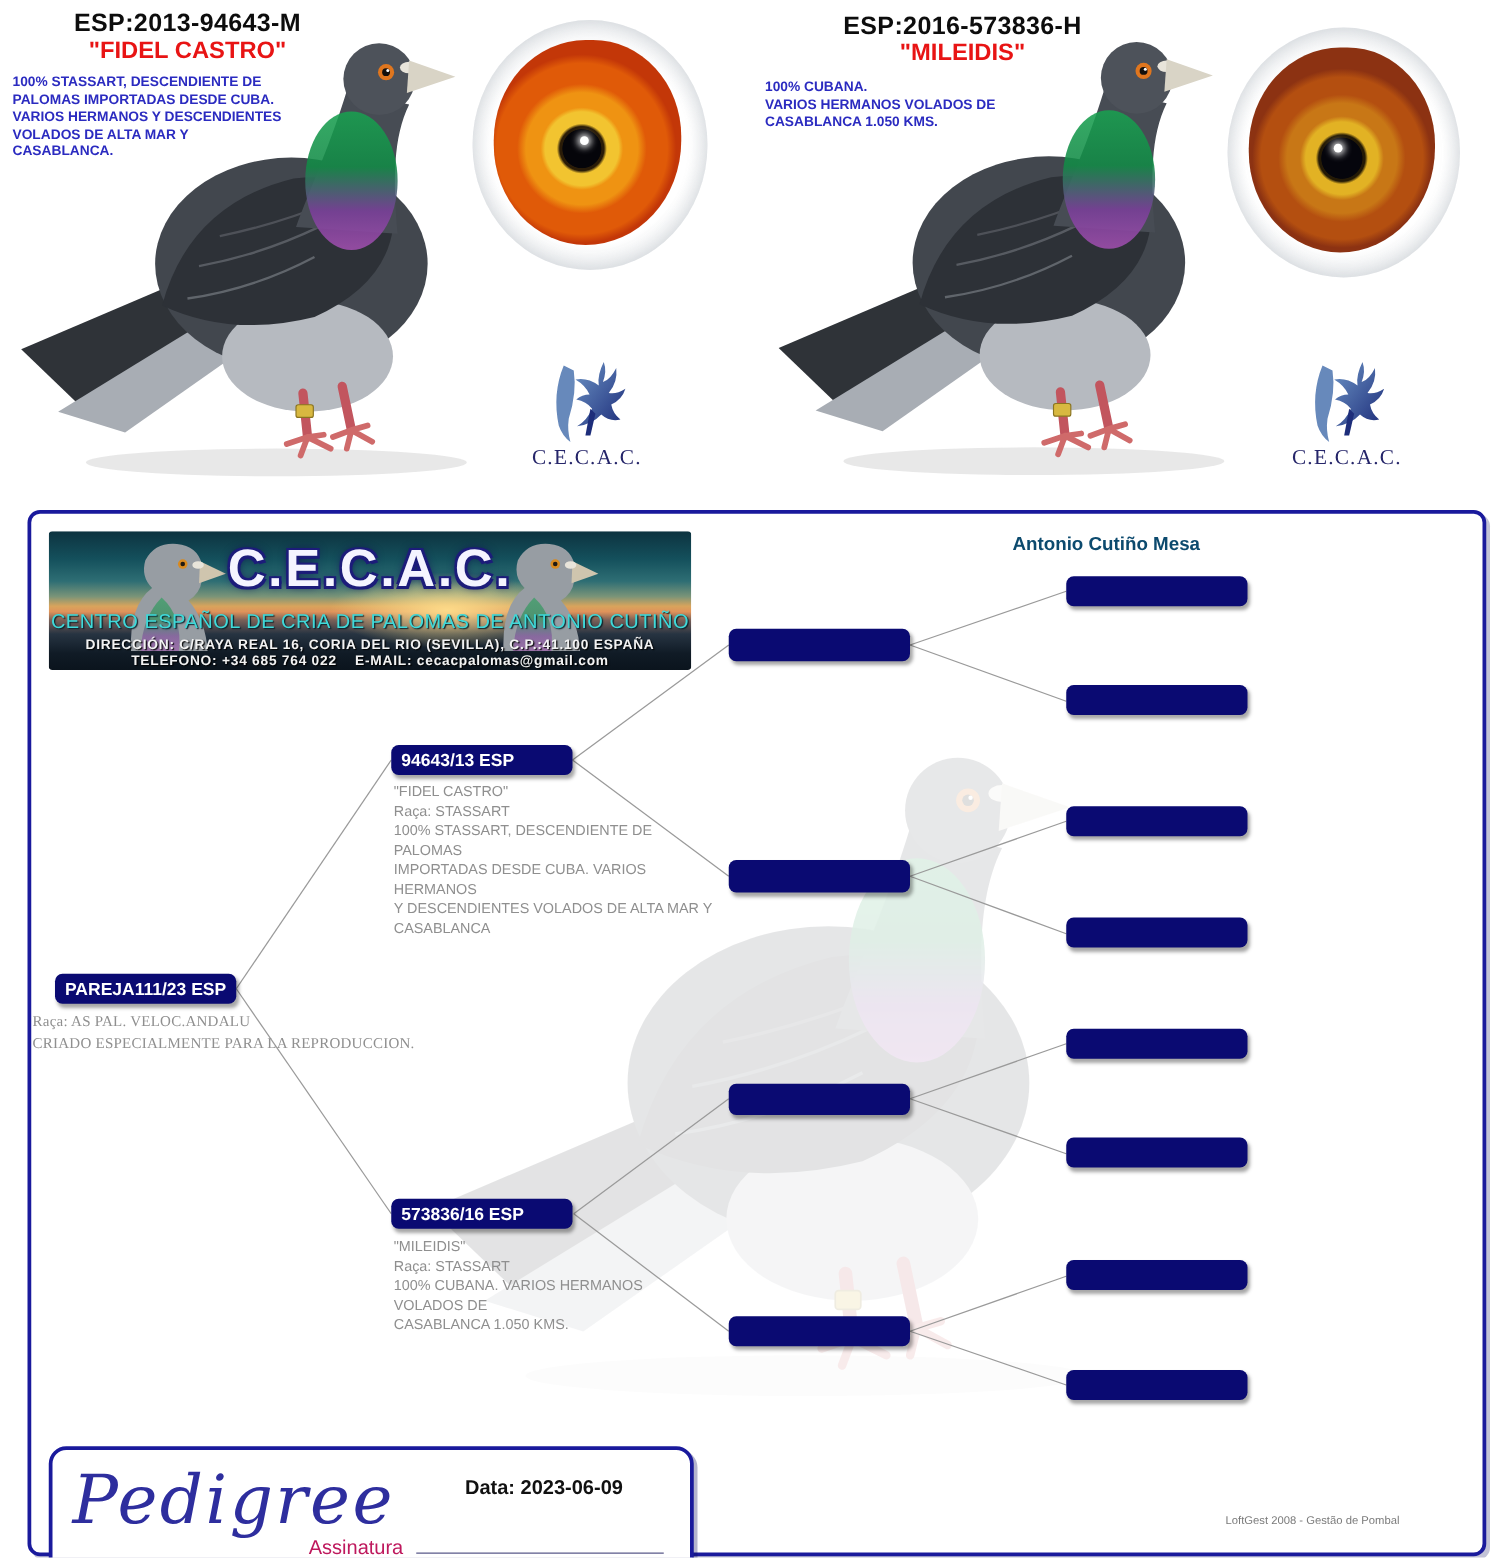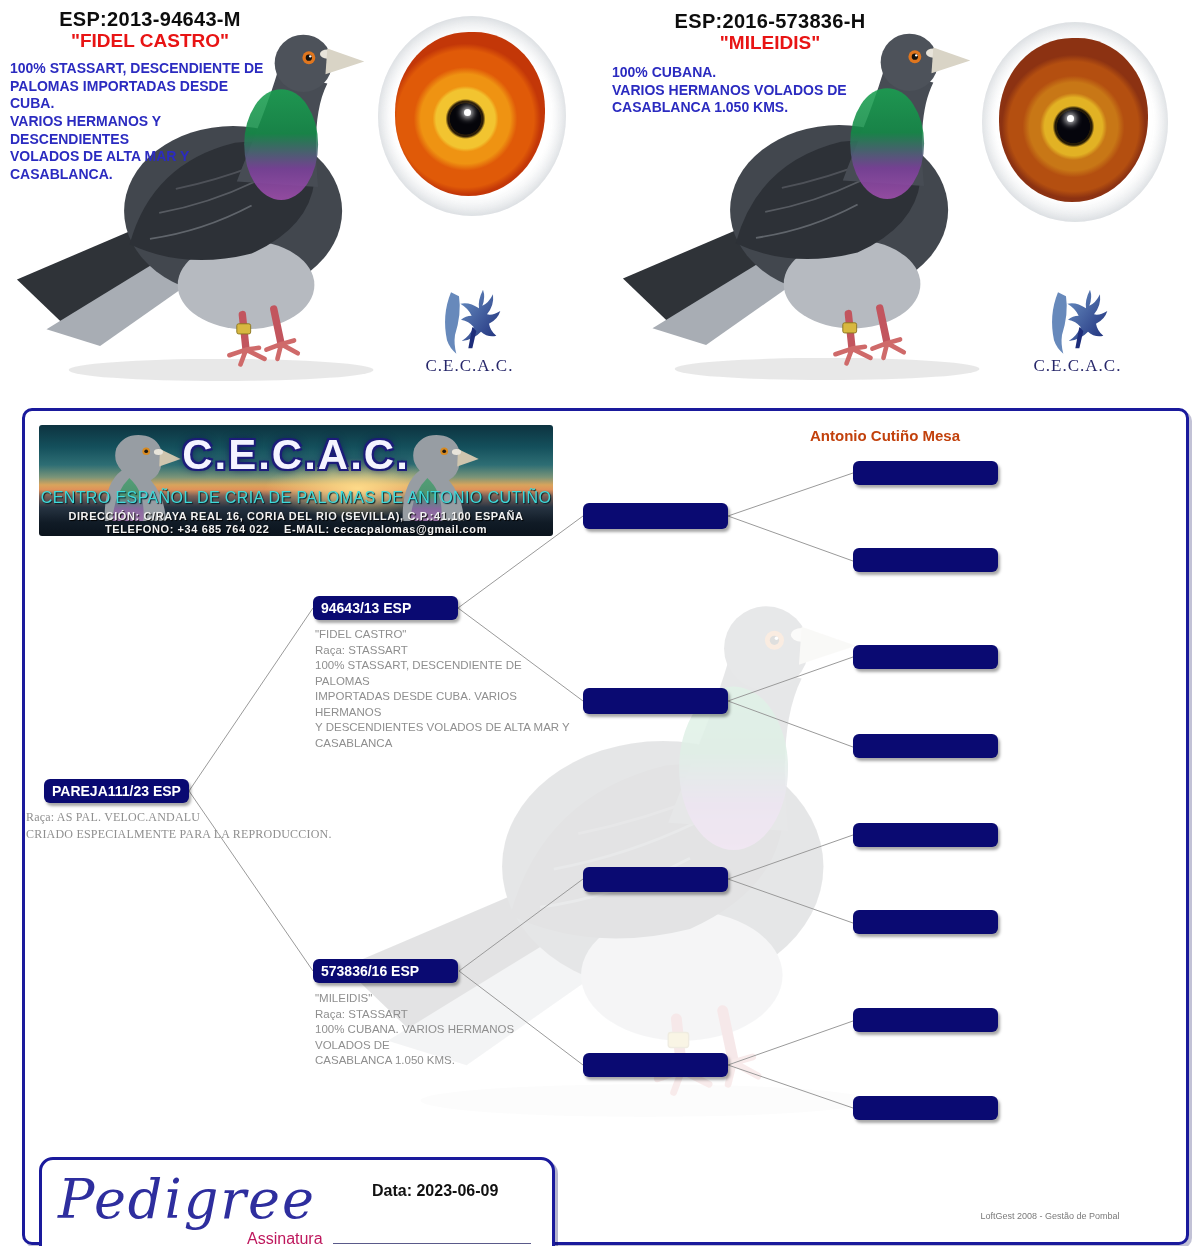--- a/index.html
+++ b/index.html
@@ -5,21 +5,21 @@
   html,body{margin:0;padding:0;}
   body{
     width:1204px;height:1246px;position:relative;background:#ffffff;
     font-family:"Liberation Sans",sans-serif;overflow:hidden;
   }
   .abs{position:absolute;}
 
   
   .ring-label{font-size:20px;font-weight:bold;color:#0d0d0d;letter-spacing:.3px;text-align:center;}
   .bird-name{font-size:19px;font-weight:bold;color:#e81414;text-align:center;margin-top:2px;}
-  .bird-desc{font-size:14px;font-weight:bold;color:#2b2bc0;line-height:1.26;white-space:pre-line;}
+  .bird-desc{font-size:11px;font-weight:bold;color:#2b2bc0;line-height:1.26;white-space:pre-line;}
 
   .eye{border-radius:50%;background:
       radial-gradient(circle at 50% 50%, #ffffff 58%, #eceef0 72%, #f7f8f9 82%, #ffffff 100%);
       box-shadow:0 0 14px rgba(200,205,210,.8) inset;}
   .iris{position:absolute;left:9%;top:8%;width:80%;height:82%;border-radius:50% 48% 52% 50%;}
   .iris.bright{background:
       radial-gradient(circle at 47% 53%, #05050a 0 13%, #2a1c08 13.5% 15%, #f2c430 17% 25%,
       #ef9312 28% 38%, #e05a08 44% 58%, #c33708 64% 78%, #932410 86% 94%, #6e2012 100%);}
   .iris.dark{background:
       radial-gradient(circle at 50% 54%, #05050c 0 14%, #241a06 14.5% 16%, #e2b224 18% 25%,
@@ -37,21 +37,21 @@
       linear-gradient(180deg,#0d3340 0%,#14505c 20%,#2e6e74 36%,#7a9478 47%,#d8a45c 54%,#e0935a 58%,#7a6058 64%,#273442 74%,#101b26 88%,#0b141d 100%);}
   .banner-title{position:absolute;left:0;top:6px;width:100%;text-align:center;
       font-size:42px;font-weight:bold;letter-spacing:2px;color:#f4f4ff;
       text-shadow:-2px -2px 0 #1c1c7a,2px -2px 0 #1c1c7a,-2px 2px 0 #1c1c7a,2px 2px 0 #1c1c7a,0 0 8px #101050;}
   .banner-sub{position:absolute;left:0;top:64px;width:100%;text-align:center;
       font-size:16px;font-weight:normal;color:#3fd9d9;text-shadow:1px 1px 1px #04222a;letter-spacing:.4px;}
   .banner-addr{position:absolute;left:0;top:85px;width:100%;text-align:center;
       font-size:11px;font-weight:bold;color:#f2f2f2;letter-spacing:.6px;text-shadow:1px 1px 1px #000;}
   .banner-tel{position:absolute;left:0;top:98px;width:100%;text-align:center;
       font-size:11px;font-weight:bold;color:#f2f2f2;letter-spacing:.6px;text-shadow:1px 1px 1px #000;white-space:pre;}
-  .owner{left:748px;top:16px;width:224px;text-align:center;font-size:15px;font-weight:bold;color:#c2410c;}
+  .owner{left:748px;top:16px;width:224px;text-align:center;font-size:15px;font-weight:bold;color:#0c4a6e;}
 
   .pbox{width:145px;height:24px;background:#0a0a72;border-radius:6px;
         box-shadow:2px 3px 3px rgba(0,0,0,.35);color:#ffffff;font-size:14px;font-weight:bold;
         line-height:24px;padding-left:8px;box-sizing:border-box;white-space:nowrap;}
   .pbox.empty{padding-left:0;}
   .details{font-size:11.5px;color:#8f8f8f;line-height:1.35;white-space:pre-line;}
   .details-lg{font-size:12px;color:#8f8f8f;line-height:1.4;white-space:pre-line;letter-spacing:.2px;}
 
   .footer-box{left:14px;top:746px;width:510px;height:108px;border:3px solid #1a1a9c;border-radius:14px;
       background:#ffffff;box-shadow:3px 3px 0 rgba(10,10,90,.3);}

